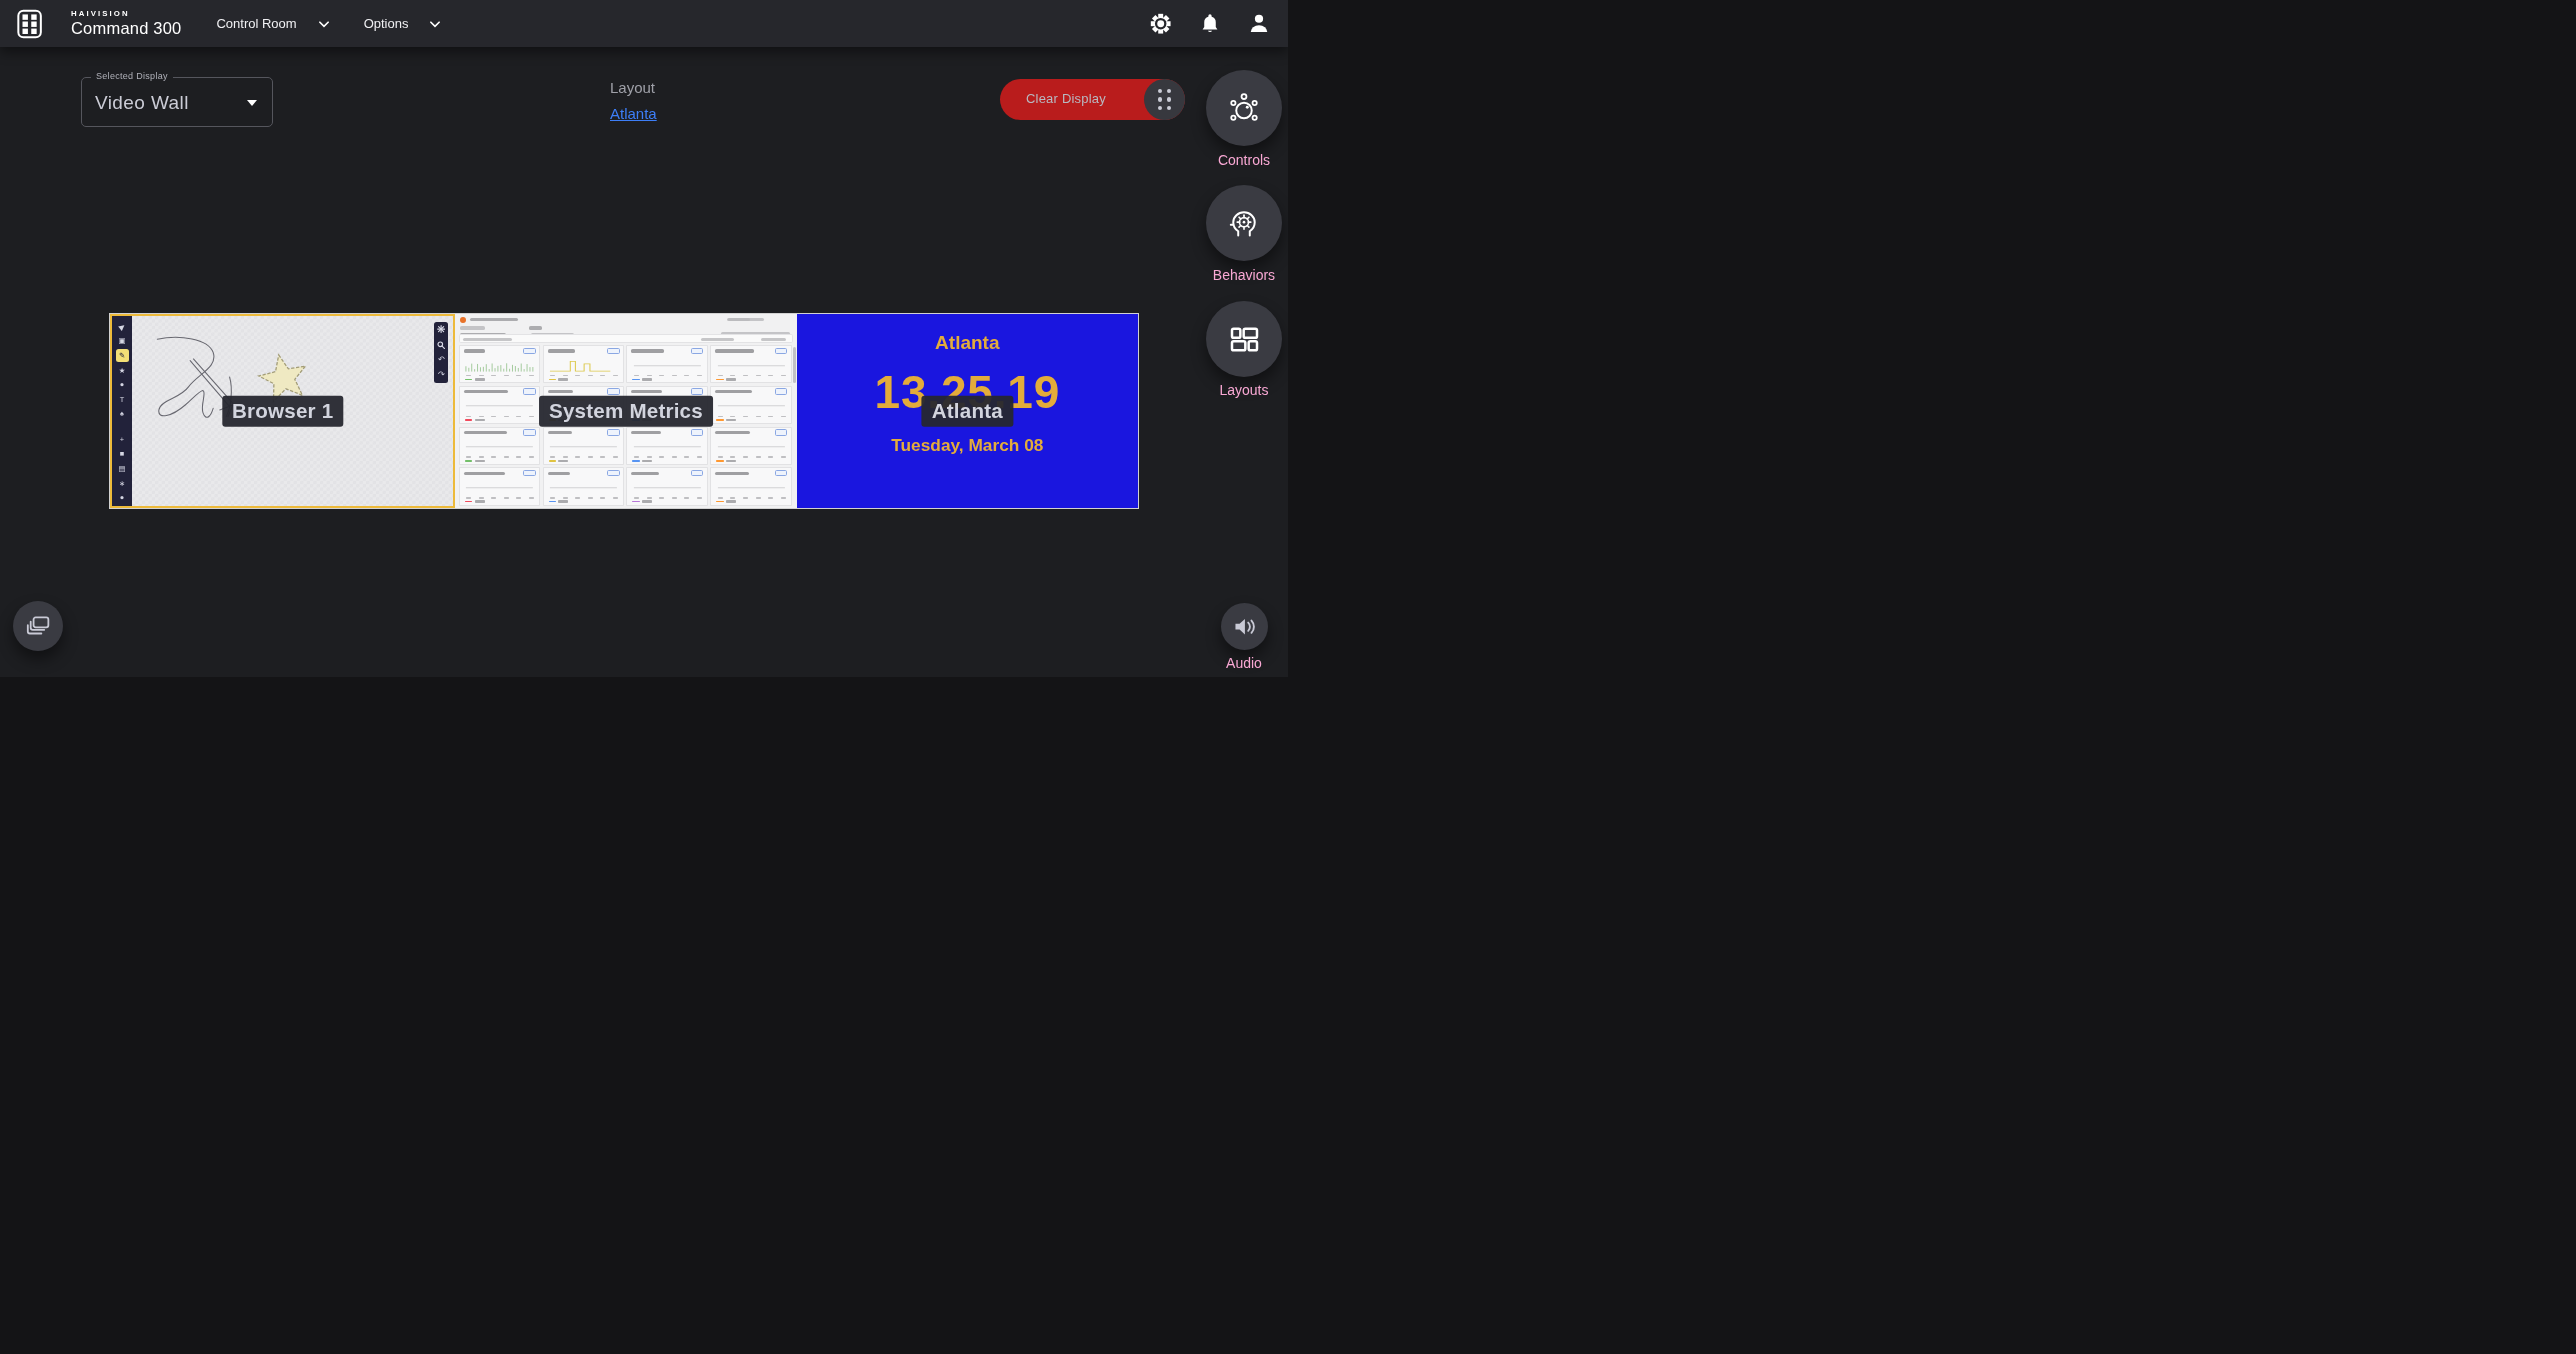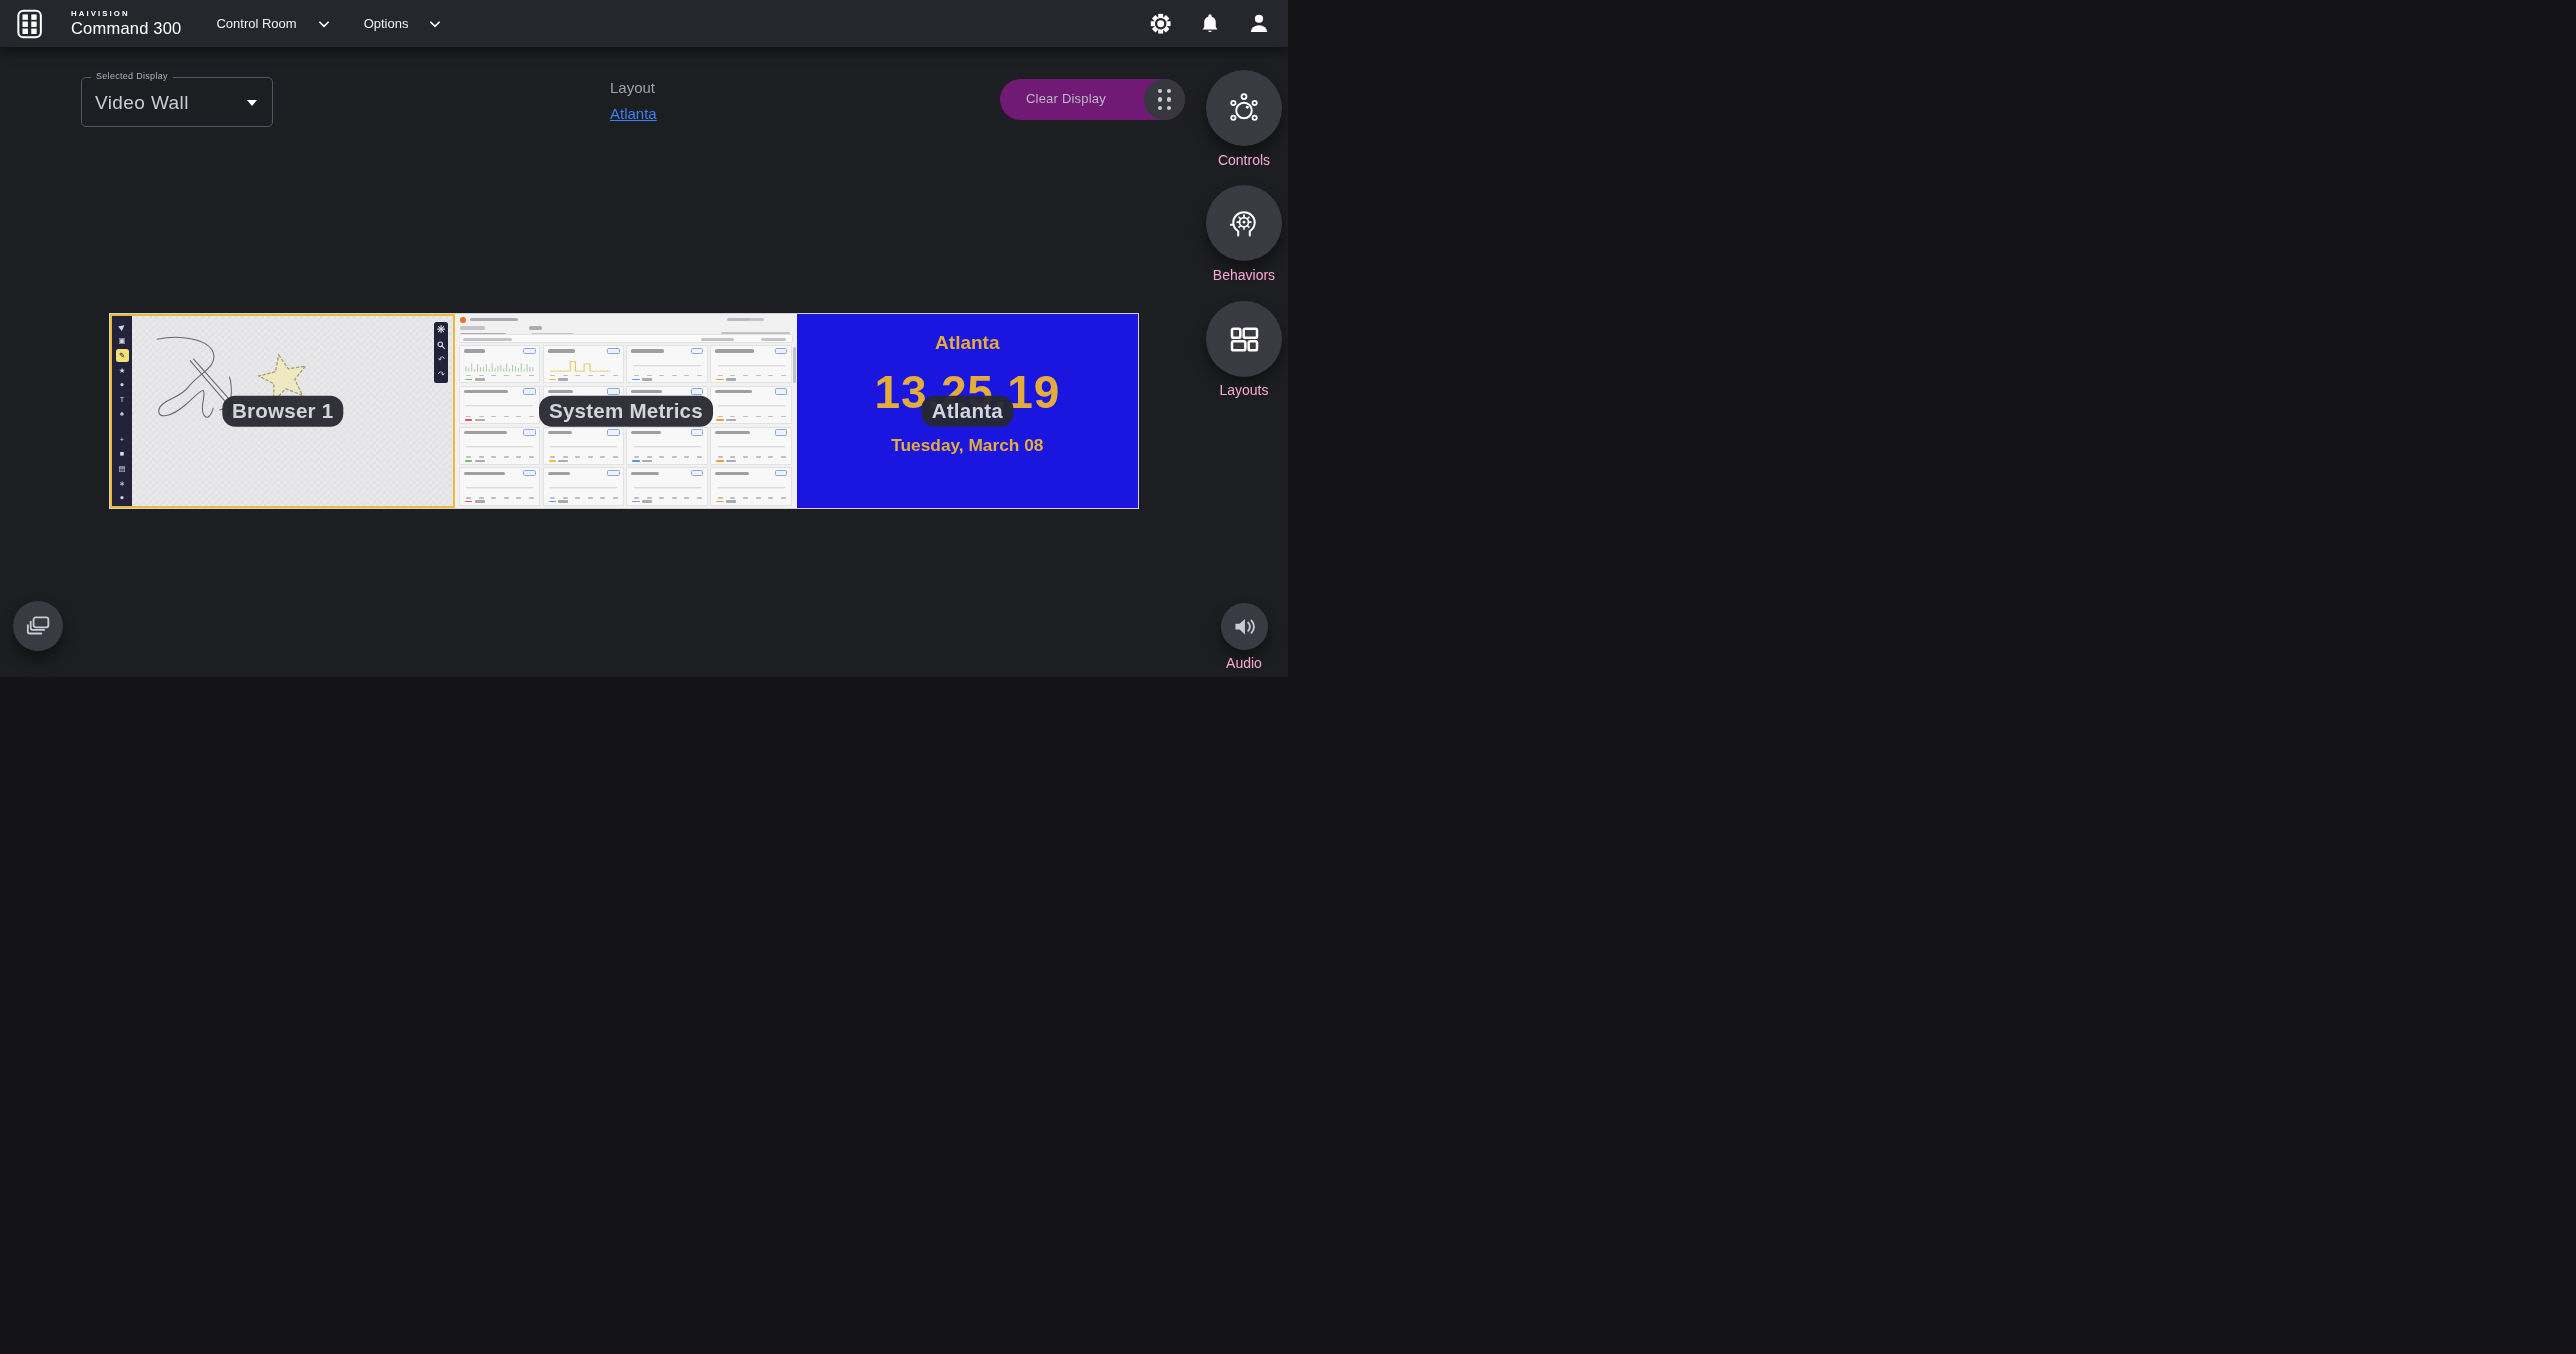--- a/index.html
+++ b/index.html
@@ -36,21 +36,21 @@
   .select-value{position:absolute;left:13px;top:14px;font-size:19px;color:#cbccd6;letter-spacing:0.4px;}
   .select-caret{
     position:absolute;right:15px;top:22px;width:0;height:0;
     border-left:5.8px solid transparent;border-right:5.8px solid transparent;border-top:6.6px solid #ffffff;
   }
   .layout-block{position:absolute;left:610px;top:79px;}
   .layout-title{font-size:15px;color:#9fa0a8;}
   .layout-link{display:inline-block;margin-top:9px;font-size:15px;color:#3d7ef7;text-decoration:underline;cursor:pointer;}
   .pill{
     position:absolute;left:1000px;top:79px;width:185px;height:41px;border-radius:20.6px;
-    background:#701a75;cursor:pointer;
+    background:#b91c1c;cursor:pointer;
   }
   .pill-text{position:absolute;left:26px;top:12.4px;font-size:13px;color:#b8b9c1;letter-spacing:0.2px;}
   .pill-circle{
     position:absolute;right:0;top:0;width:41px;height:41px;border-radius:50%;
     background:#37383e;display:flex;align-items:center;justify-content:center;cursor:grab;
   }
   .dots{display:grid;grid-template-columns:repeat(2,4.1px);grid-template-rows:repeat(3,4.1px);gap:4.1px;}
   .dots i{width:4.1px;height:4.1px;border-radius:50%;background:#caccd6;}
   
   .rail-btn{
@@ -61,21 +61,21 @@
   .rail-label{position:absolute;color:#f9a8d4;font-size:14px;text-align:center;width:115px;transform:translateX(-50%);}
   
   .wall{
     position:absolute;left:109px;top:313px;width:1030px;height:196px;
     border:1.6px solid #d2d2d2;background:#0c0c0e;display:flex;
   }
   .panel{position:relative;flex:1 1 0;overflow:hidden;}
   .panel-label{
     position:absolute;left:50%;top:50%;transform:translate(-50%,-50%);
     background:rgba(38,39,47,.95);color:#d2d4de;font-size:20.6px;font-weight:600;
-    padding:3.3px 10px;white-space:nowrap;border-radius:13px;z-index:5;letter-spacing:0.2px;
+    padding:3.3px 10px;white-space:nowrap;border-radius:3px;z-index:5;letter-spacing:0.2px;
   }
   
   .p-browser{border:2.5px solid #edba3a;background:#eaeaec;}
   .wb-canvas{
     position:absolute;left:20px;top:0;right:0;bottom:0;
     background-color:#e9e9eb;
     background-image:
       linear-gradient(45deg,#e2e2e5 25%,transparent 25%,transparent 75%,#e2e2e5 75%),
       linear-gradient(45deg,#e2e2e5 25%,transparent 25%,transparent 75%,#e2e2e5 75%);
     background-size:6.6px 6.6px;background-position:0 0,3.3px 3.3px;

